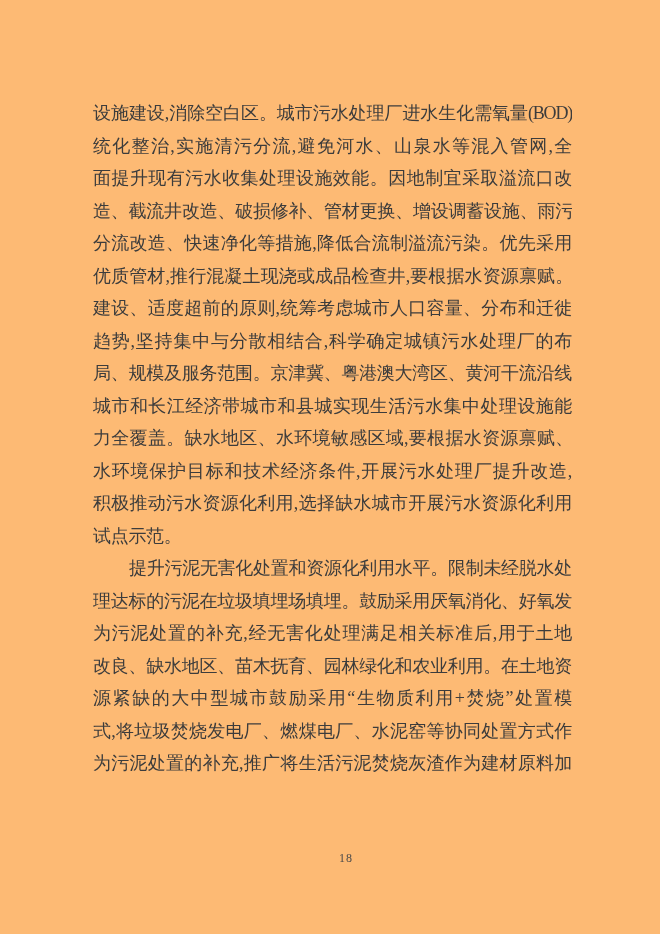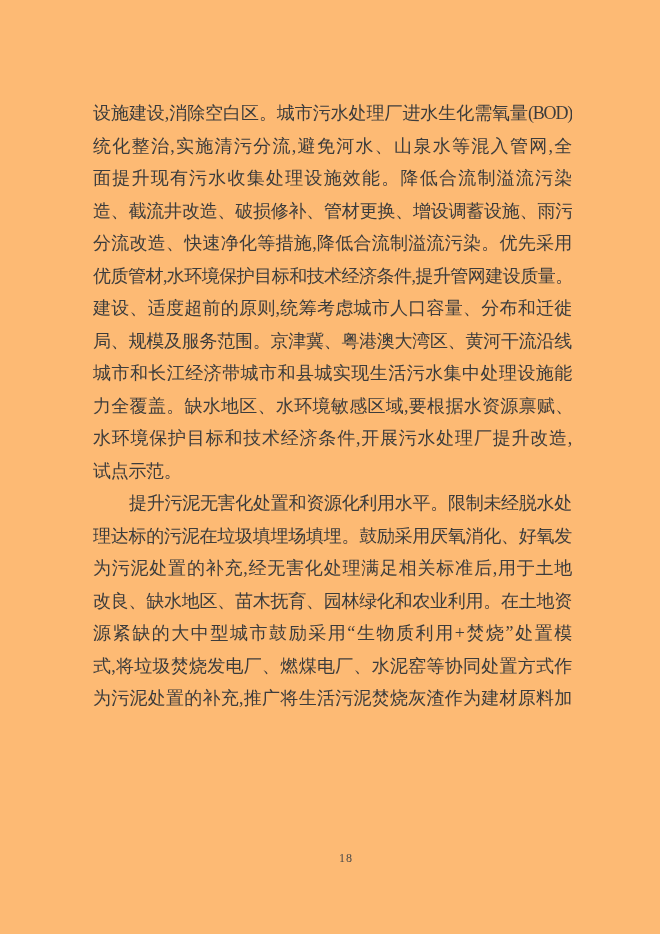--- a/index.html
+++ b/index.html
@@ -60,32 +60,34 @@
 </style>
 </head>
 <body>
 
 <div class="page">
   <div class="text-block">
 
     <div class="para">
       <div class="line tight">设施建设,消除空白区。城市污水处理厂进水生化需氧量(BOD)</div>
       <div class="line">统化整治,实施清污分流,避免河水、山泉水等混入管网,全</div>
-      <div class="line">面提升现有污水收集处理设施效能。降低合流制溢流污染</div>
+      <div class="line">面提升现有污水收集处理设施效能。因地制宜采取溢流口改</div>
       <div class="line tight">造、截流井改造、破损修补、管材更换、增设调蓄设施、雨污</div>
       <div class="line">分流改造、快速净化等措施,降低合流制溢流污染。优先采用</div>
-      <div class="line tight">优质管材,水环境保护目标和技术经济条件,提升管网建设质量。</div>
+      <div class="line tight">优质管材,推行混凝土现浇或成品检查井,要根据水资源禀赋。</div>
     </div>
 
     <div class="para">
       <div class="line">建设、适度超前的原则,统筹考虑城市人口容量、分布和迁徙</div>
+      <div class="line">趋势,坚持集中与分散相结合,科学确定城镇污水处理厂的布</div>
       <div class="line">局、规模及服务范围。京津冀、粤港澳大湾区、黄河干流沿线</div>
       <div class="line">城市和长江经济带城市和县城实现生活污水集中处理设施能</div>
       <div class="line tight">力全覆盖。缺水地区、水环境敏感区域,要根据水资源禀赋、</div>
       <div class="line">水环境保护目标和技术经济条件,开展污水处理厂提升改造,</div>
+      <div class="line">积极推动污水资源化利用,选择缺水城市开展污水资源化利用</div>
       <div class="line last">试点示范。</div>
     </div>
 
     <div class="para">
       <div class="line indent">提升污泥无害化处置和资源化利用水平。限制未经脱水处</div>
       <div class="line">理达标的污泥在垃圾填埋场填埋。鼓励采用厌氧消化、好氧发</div>
       <div class="line">为污泥处置的补充,经无害化处理满足相关标准后,用于土地</div>
       <div class="line">改良、缺水地区、苗木抚育、园林绿化和农业利用。在土地资</div>
       <div class="line">源紧缺的大中型城市鼓励采用“生物质利用+焚烧”处置模</div>
       <div class="line">式,将垃圾焚烧发电厂、燃煤电厂、水泥窑等协同处置方式作</div>

